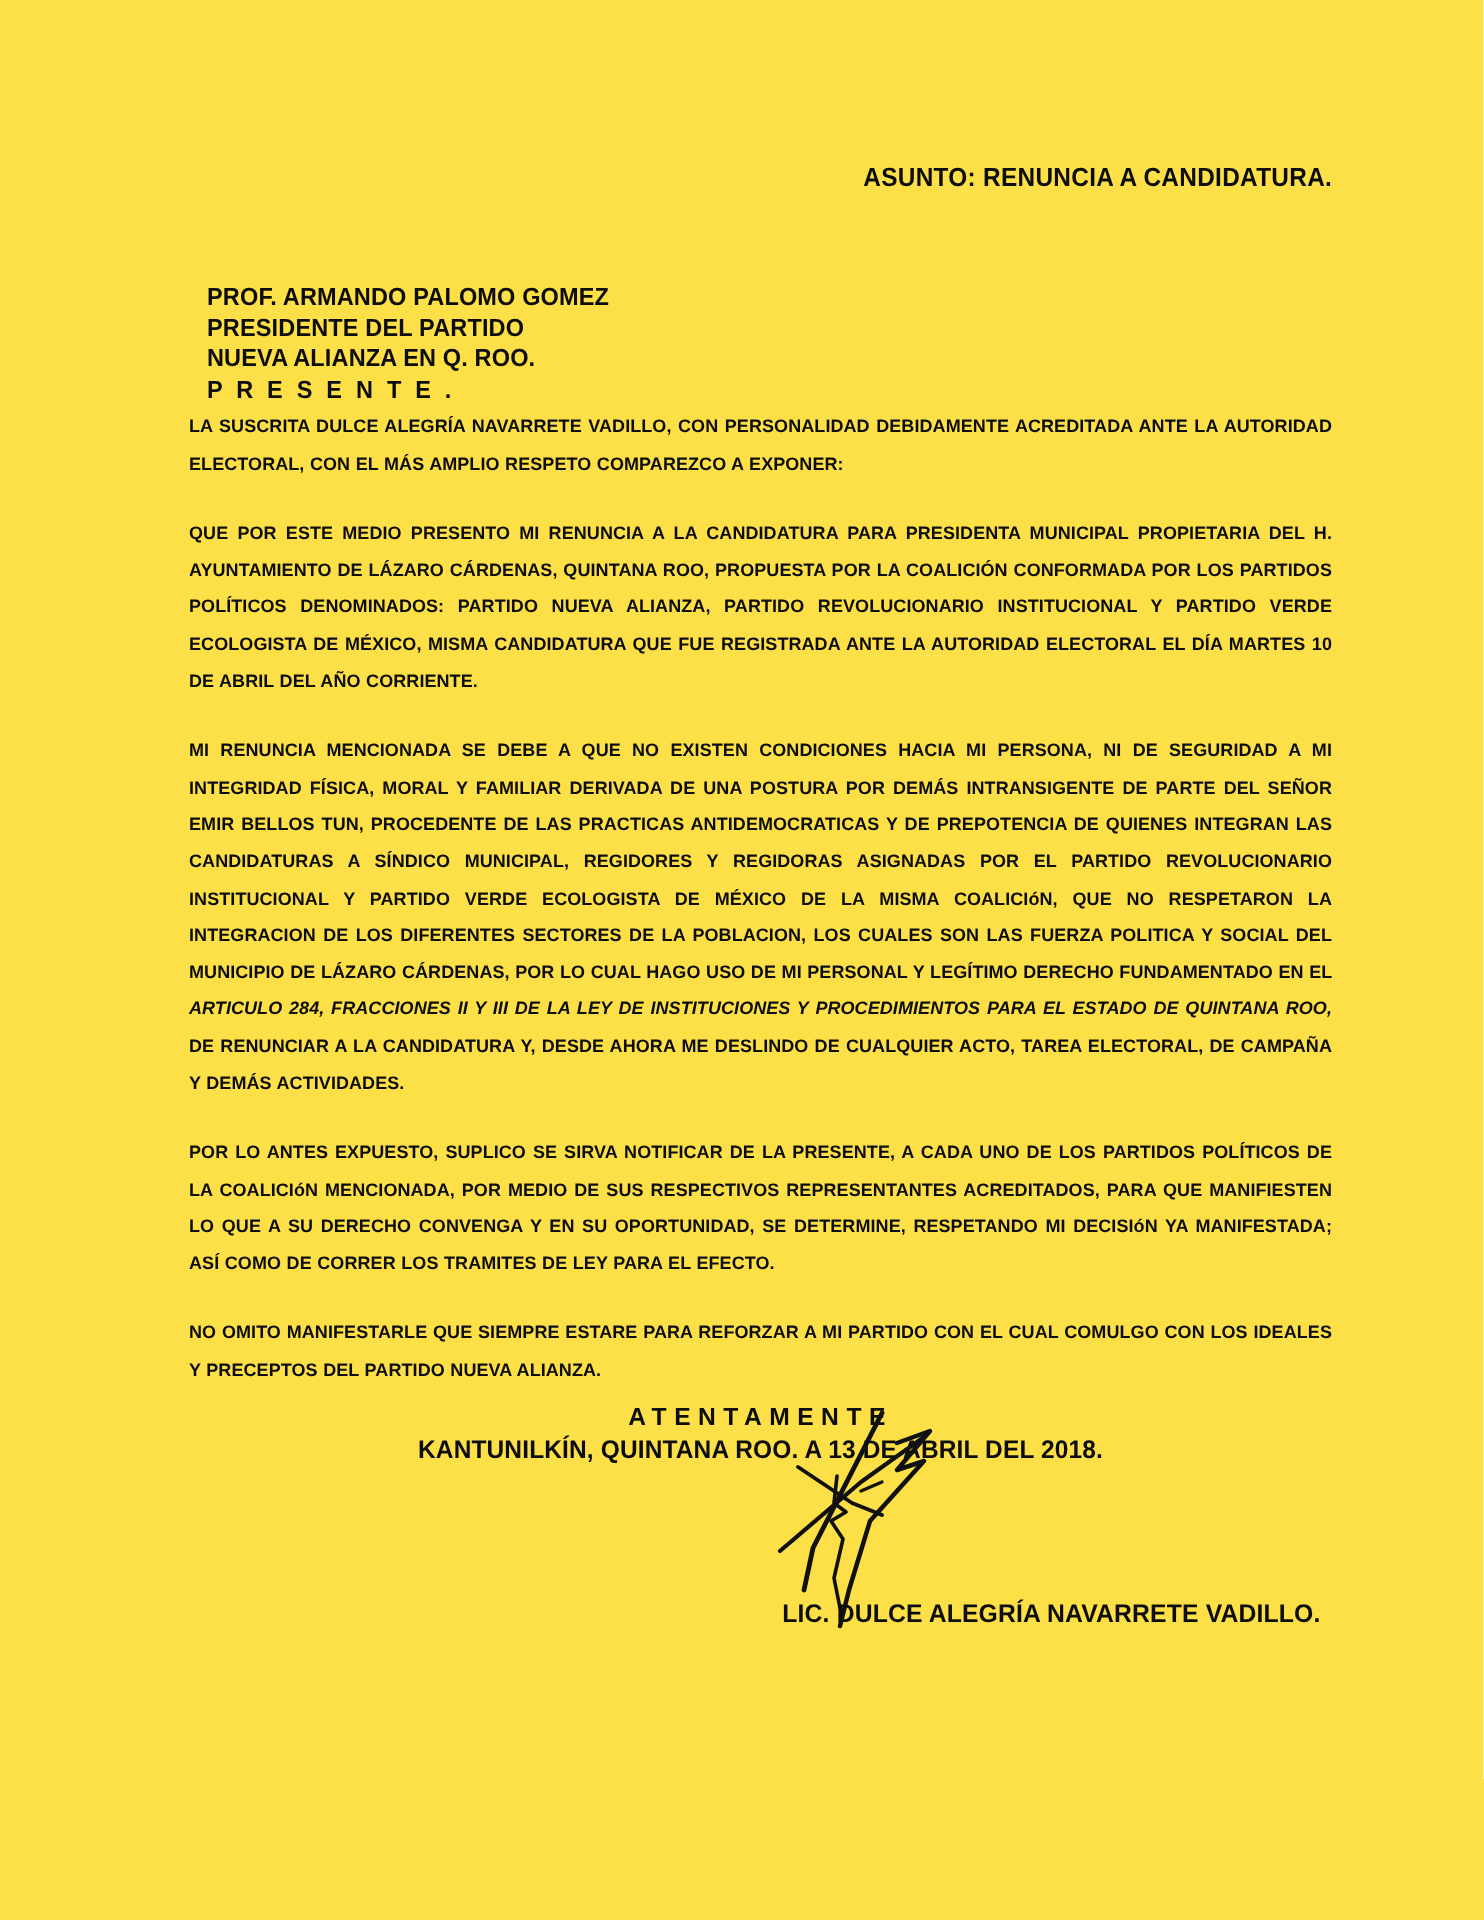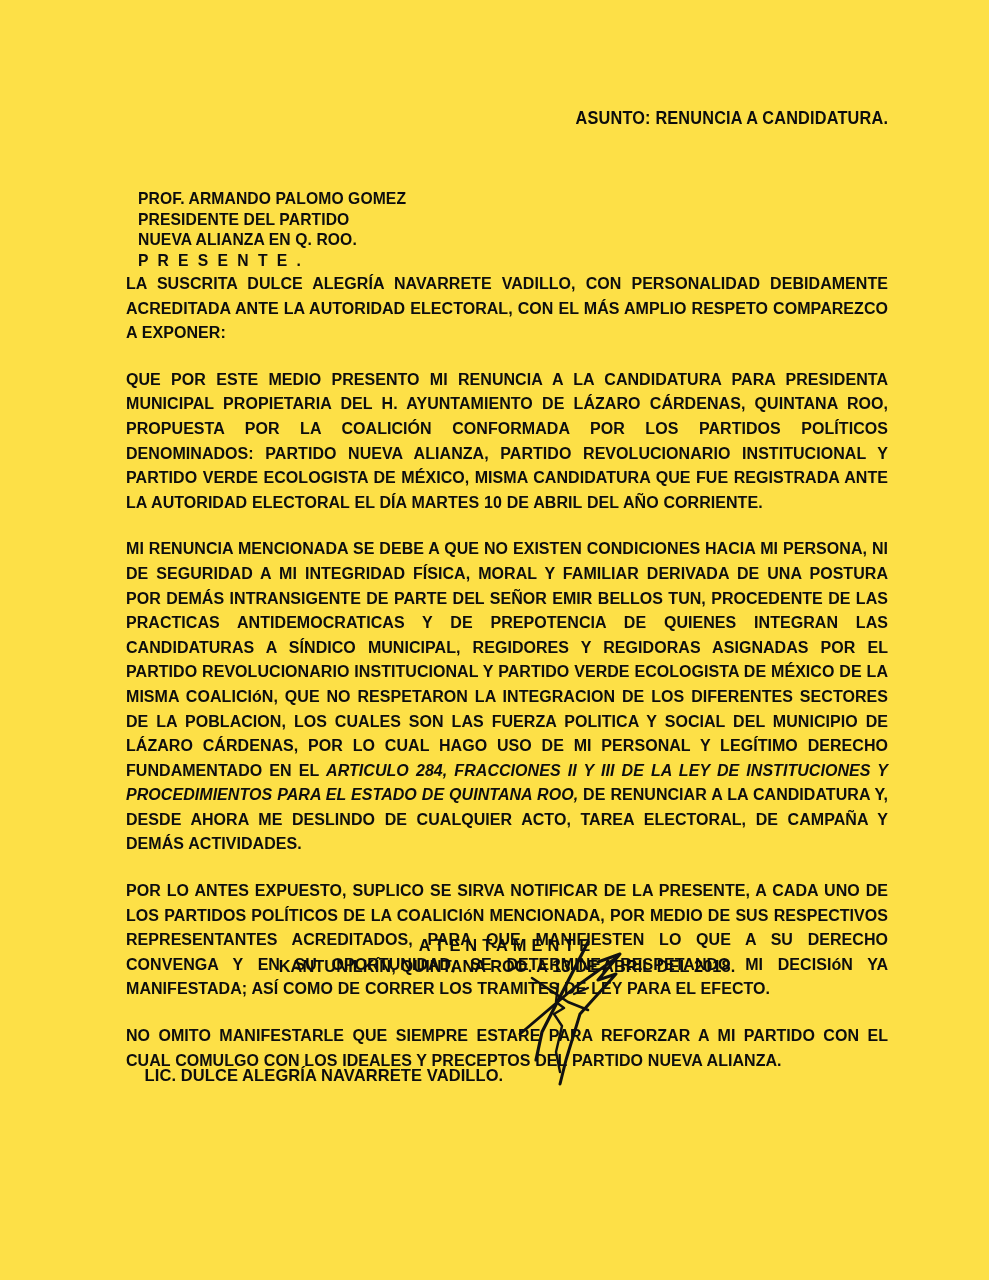--- a/index.html
+++ b/index.html
@@ -65,21 +65,21 @@
   }
 
   
   .body-block {
     position: absolute;
     left: 126px;
     top: 272px;
     width: 762px;
   }
   .para {
-    font-size: 16px;
+    font-size: 12px;
     font-weight: bold;
     line-height: 24.6px;
     text-align: justify;
     text-justify: inter-word;
     color: #0d0d0d;
     margin: 0 0 22px 0;
     letter-spacing: 0.05px;
     word-spacing: 0.3px;
     hyphens: none;
   }
@@ -125,24 +125,24 @@
     pointer-events: none;
   }
   .signature-area svg {
     display: block;
     width: 100%;
     height: 100%;
   }
 
   .signer {
     position: absolute;
-    left: 139px;
+    left: 124px;
     top: 1066px;
     width: 762px;
-    text-align: left;
+    text-align: right;
   }
   .signer-name {
     font-size: 17px;
     font-weight: bold;
     letter-spacing: 0.1px;
     color: #0d0d0d;
     display: inline-block;
     transform: scaleX(0.97);
   }
 </style>

